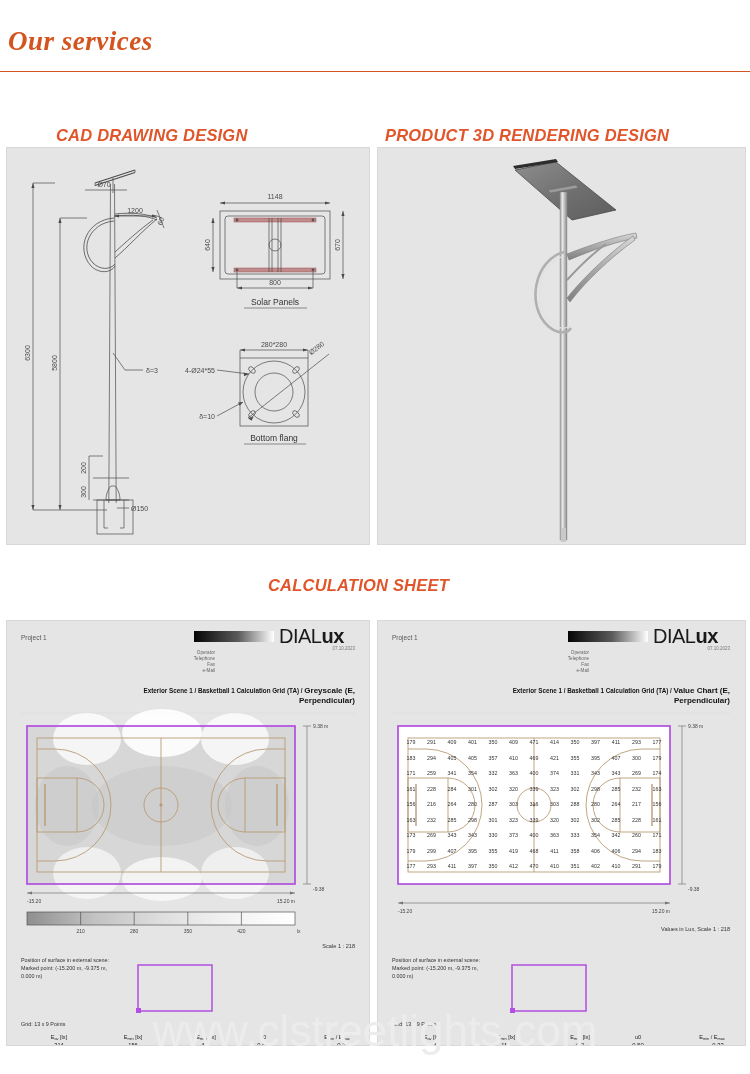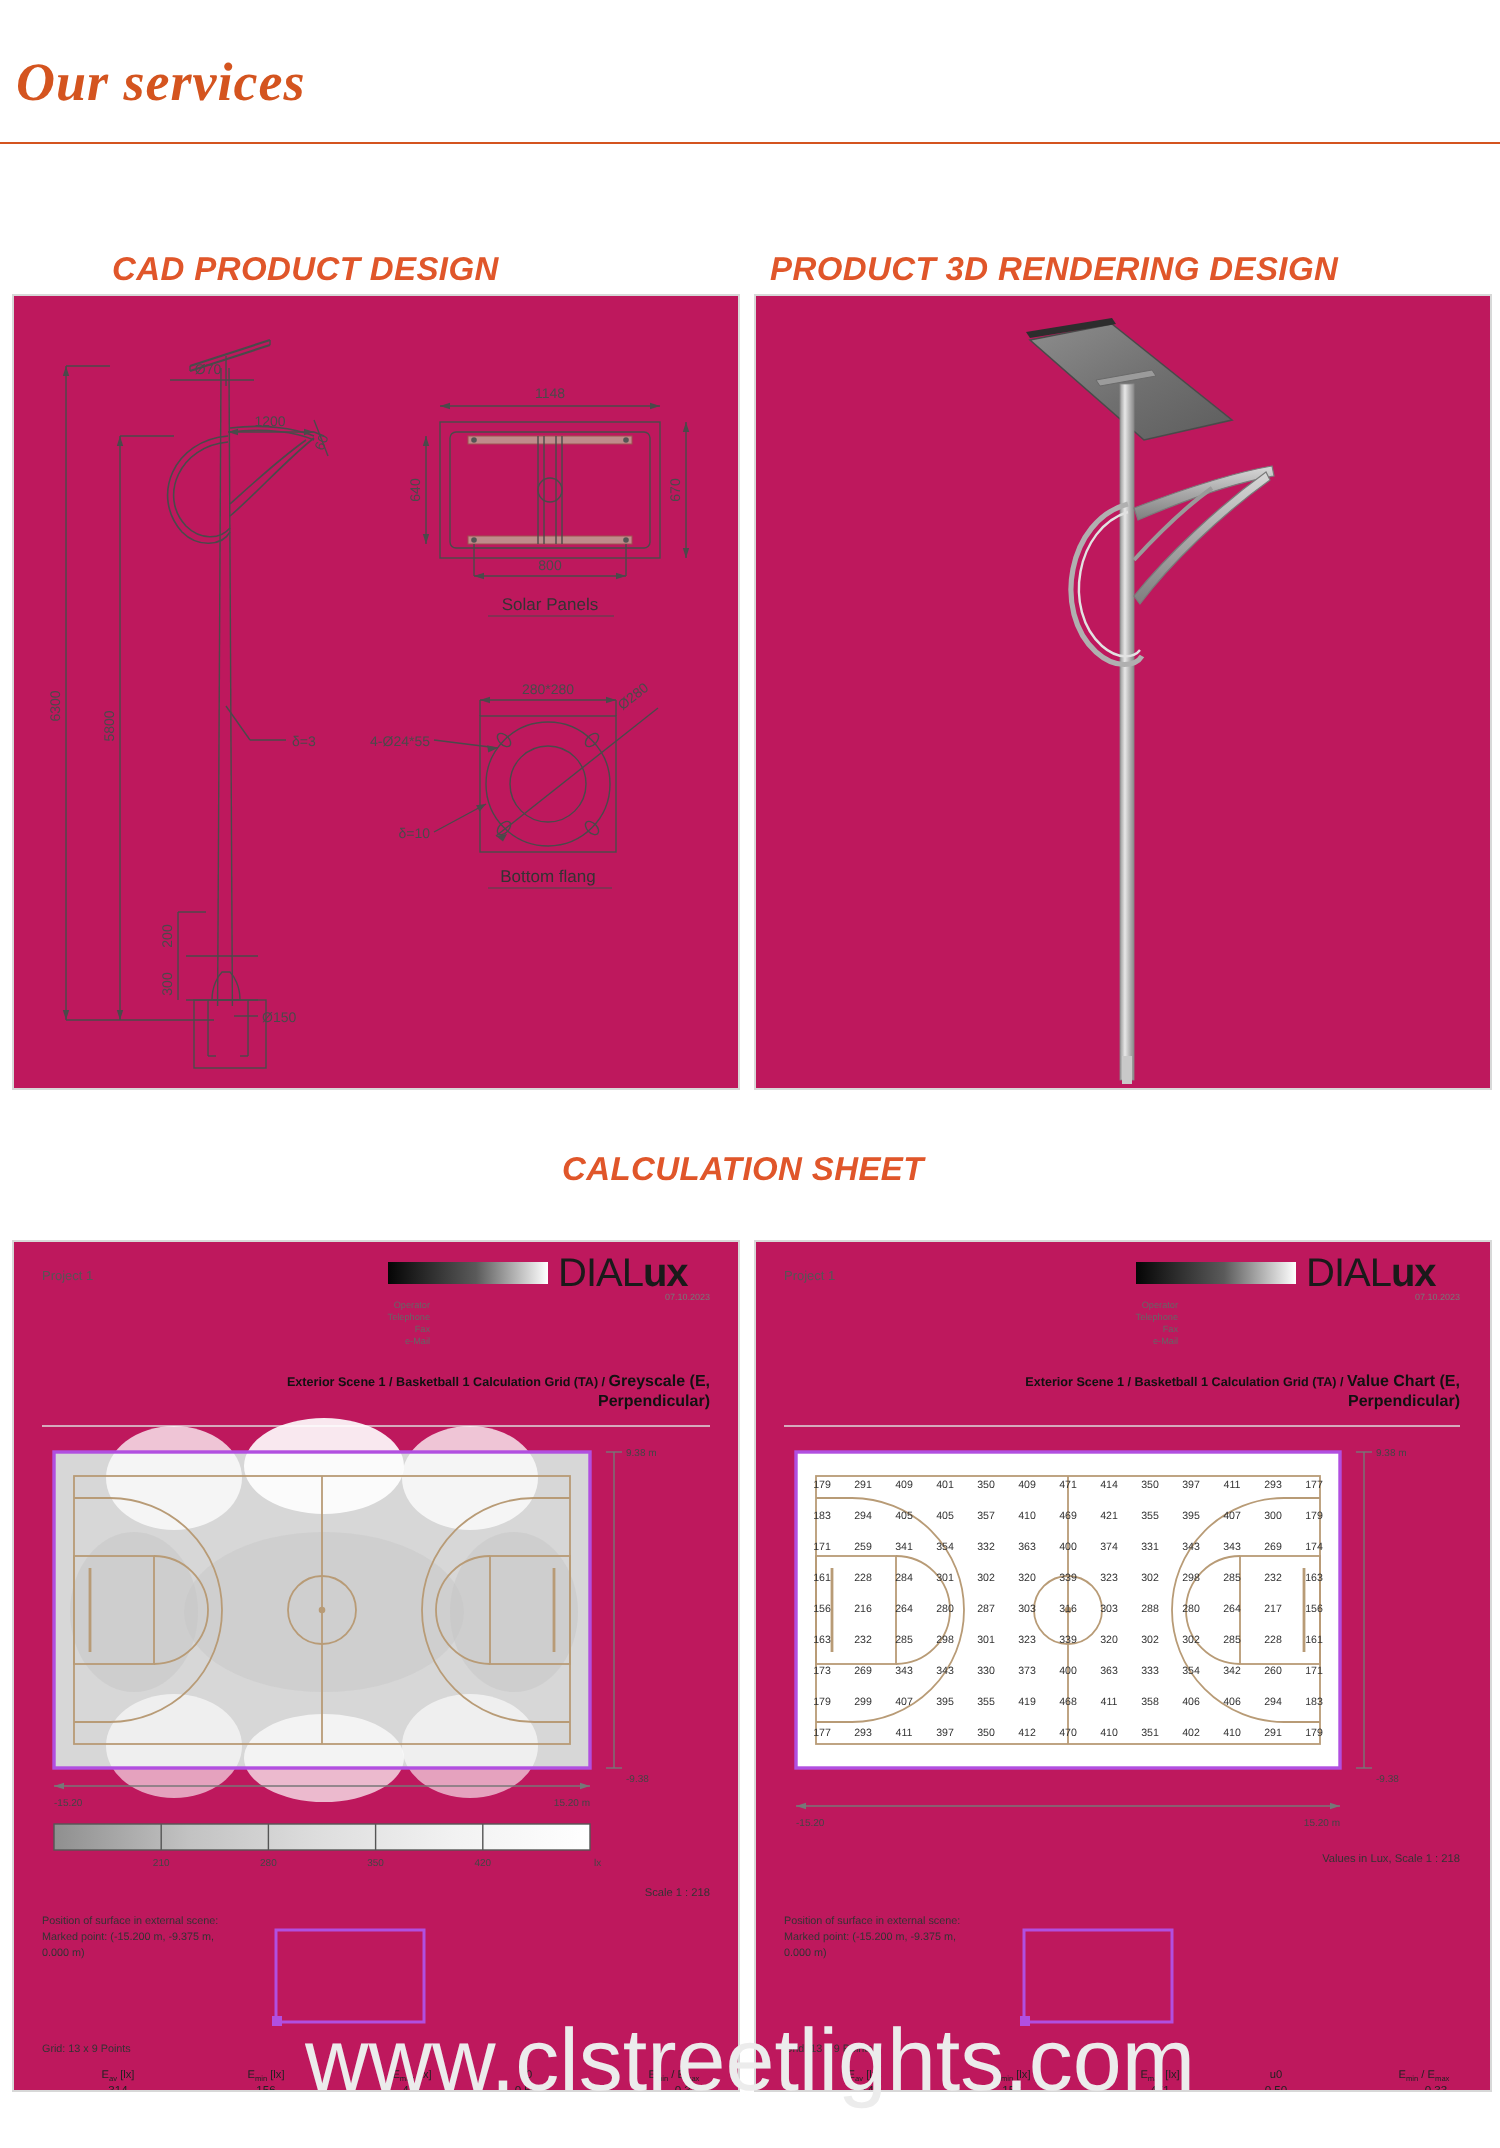--- a/index.html
+++ b/index.html
@@ -18,24 +18,24 @@
   }
   #header-rule{position:absolute;left:0;top:71px;width:750px;height:1px;background:#d4541f;}
 
   
   .section-title{
     position:absolute;font-style:italic;font-weight:bold;
     font-size:16.5px;color:#e0562a;letter-spacing:.2px;white-space:nowrap;
   }
   #title-cad{left:56px;top:126px;}
   #title-3d{left:385px;top:126px;}
-  #title-calc{left:281px;top:576px;}
+  #title-calc{left:268px;top:576px;}
 
   
-  .panel{position:absolute;border:1px solid #d8d8d8;background:#be185d;overflow:hidden;}
+  .panel{position:absolute;border:1px solid #d8d8d8;background:#e5e5e5;overflow:hidden;}
   #panel-cad{left:6px;top:147px;width:362px;height:396px;}
   #panel-3d{left:377px;top:147px;width:367px;height:396px;}
   #panel-calc-left{left:6px;top:620px;width:362px;height:424px;}
   #panel-calc-right{left:377px;top:620px;width:367px;height:424px;}
 
   .cad-svg,.render-svg,.sheet-svg{display:block;width:100%;height:100%;}
 
   
   #watermark{
     position:absolute;left:0;top:1006px;width:750px;
@@ -45,21 +45,21 @@
   }
 </style>
 </head>
 <body>
 
 <div id="page-header">
   <div id="header-title">Our services</div>
   <div id="header-rule"></div>
 </div>
 
-<div class="section-title" id="title-cad">CAD PRODUCT DESIGN</div>
+<div class="section-title" id="title-cad">CAD DRAWING DESIGN</div>
 <div class="section-title" id="title-3d">PRODUCT 3D RENDERING DESIGN</div>
 <div class="section-title" id="title-calc">CALCULATION SHEET</div>
 
 <div class="panel" id="panel-cad">
   <svg class="cad-svg" viewBox="0 0 362 396">
     <g stroke="#4a4a4a" fill="none" stroke-width="0.7" font-family="Liberation Sans, sans-serif" font-size="7">
 
       <line x1="88" y1="35" x2="128" y2="22" stroke-width="1.1"></line>
       <line x1="88" y1="37.5" x2="128" y2="24.5" stroke-width="1.1"></line>
       <line x1="88" y1="35" x2="88" y2="37.5"></line>

